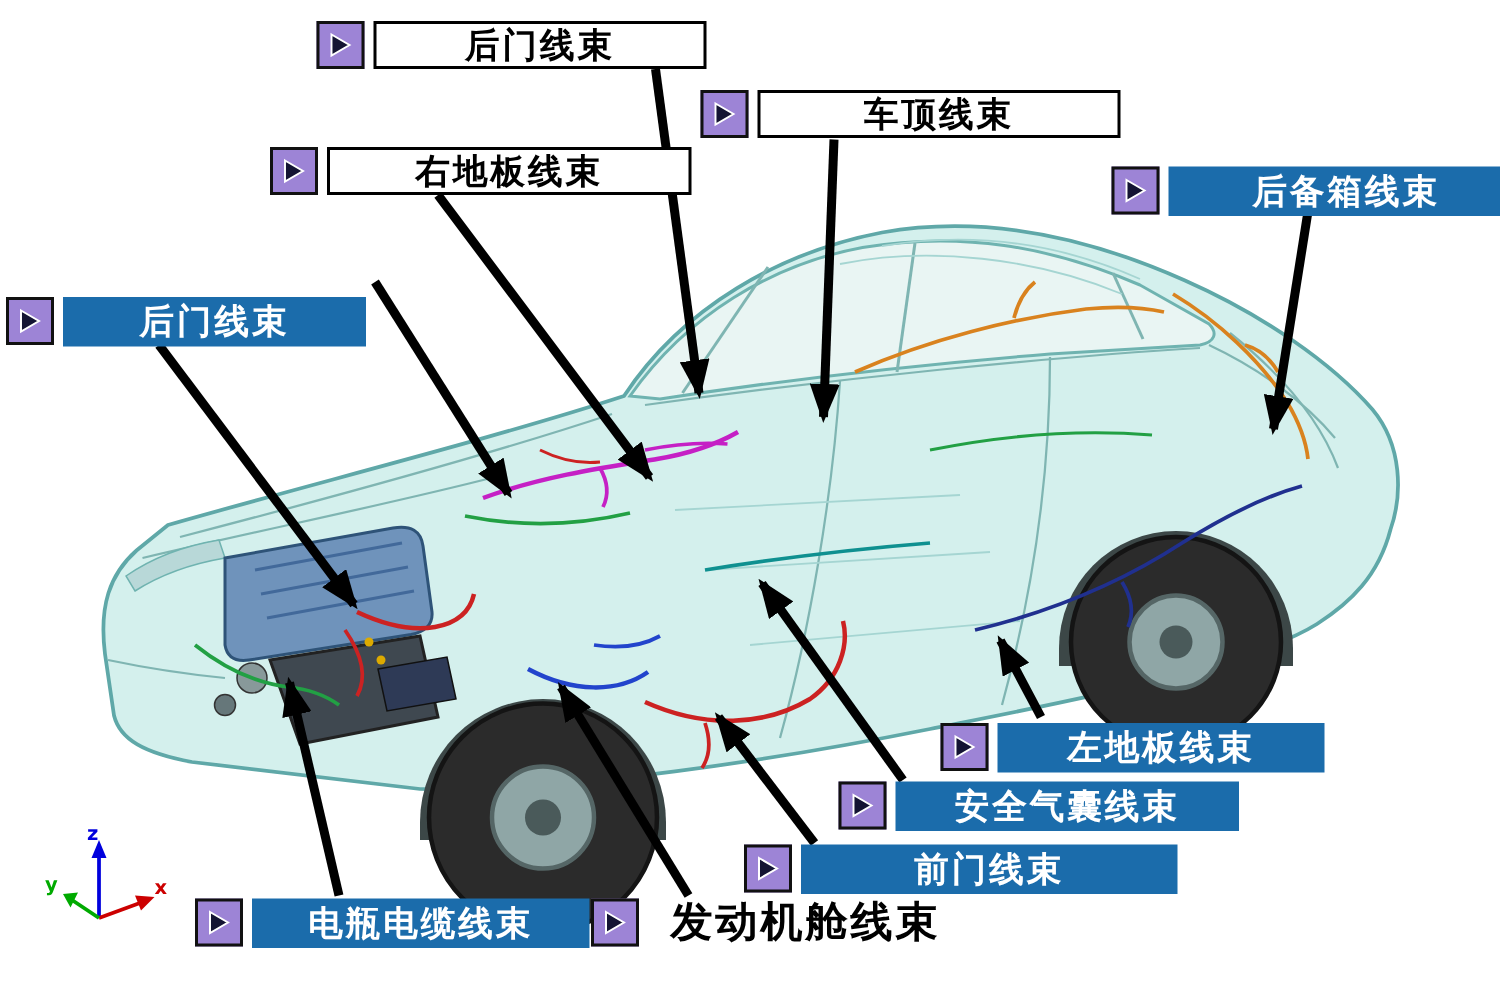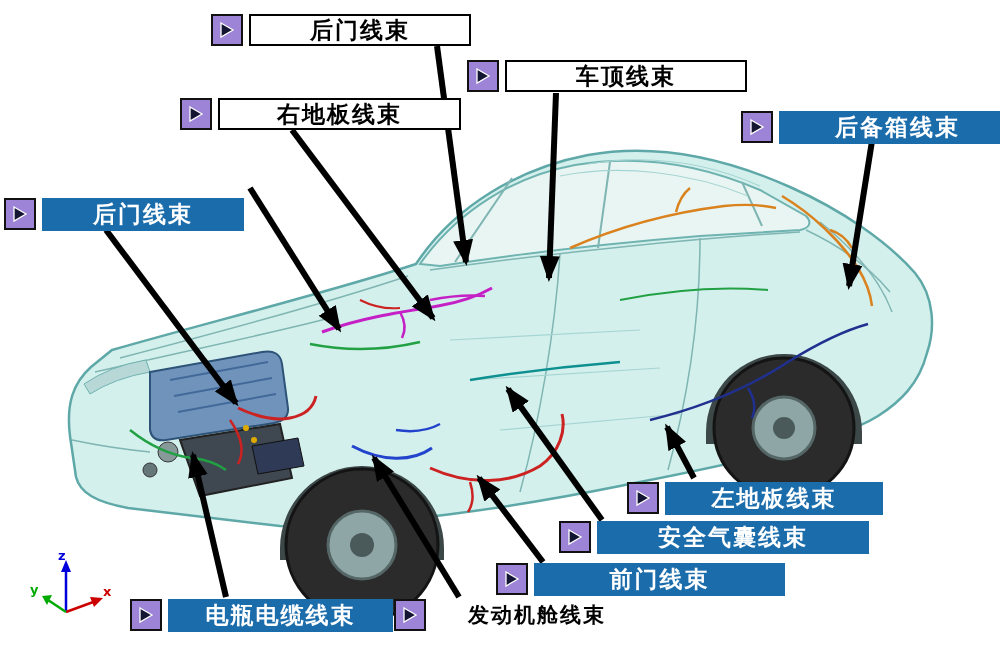--- a/index.html
+++ b/index.html
@@ -13,21 +13,21 @@
     width:32px;height:32px;flex:0 0 32px;background:var(--marker-purple,#9d84d6);
     border:2px solid #111;box-sizing:border-box;display:flex;align-items:center;justify-content:center;
   }
   .marker svg{display:block;}
   .box{
     display:flex;align-items:center;justify-content:center;box-sizing:border-box;
     font-weight:bold;font-size:23px;letter-spacing:2px;white-space:nowrap;height:32px;
   }
   .box.white{background:#fff;border:2px solid #000;color:#000;}
   .box.blue{background:var(--label-blue,#1b6cab);color:#fff;border:none;height:33px;}
-  .box.plain{background:#fff;color:#000;border:none;font-size:21px;}
+  .box.plain{background:#fff;color:#000;border:none;font-size:28px;}
 </style>
 </head>
 <body>
 
 <div id="stage">
 
   <svg id="car-svg" width="1000" height="663" viewBox="0 0 1000 663">
     <defs>
       <marker id="arrow" markerUnits="userSpaceOnUse" markerWidth="26" markerHeight="20" refX="22" refY="10" orient="auto">
         <path d="M0,0 L26,10 L0,20 Z" fill="#000"></path>
@@ -214,21 +214,21 @@
       </span>
     <span class="box blue" style="width:218px">左地板线束</span>
   </div>
 
   <div class="callout" style="left:559px;top:519px">
     <span class="marker">
         <svg width="20" height="20" viewBox="0 0 20 20">
           <path d="M4 3 L16 10 L4 17 Z" fill="#141433" stroke="#fff" stroke-width="1.3"></path>
         </svg>
       </span>
-    <span class="box blue" style="width:272px">安全气囊线束</span>
+    <span class="box blue" style="width:229px">安全气囊线束</span>
   </div>
 
   <div class="callout" style="left:496px;top:561px">
     <span class="marker">
         <svg width="20" height="20" viewBox="0 0 20 20">
           <path d="M4 3 L16 10 L4 17 Z" fill="#141433" stroke="#fff" stroke-width="1.3"></path>
         </svg>
       </span>
     <span class="box blue" style="width:251px">前门线束</span>
   </div>

